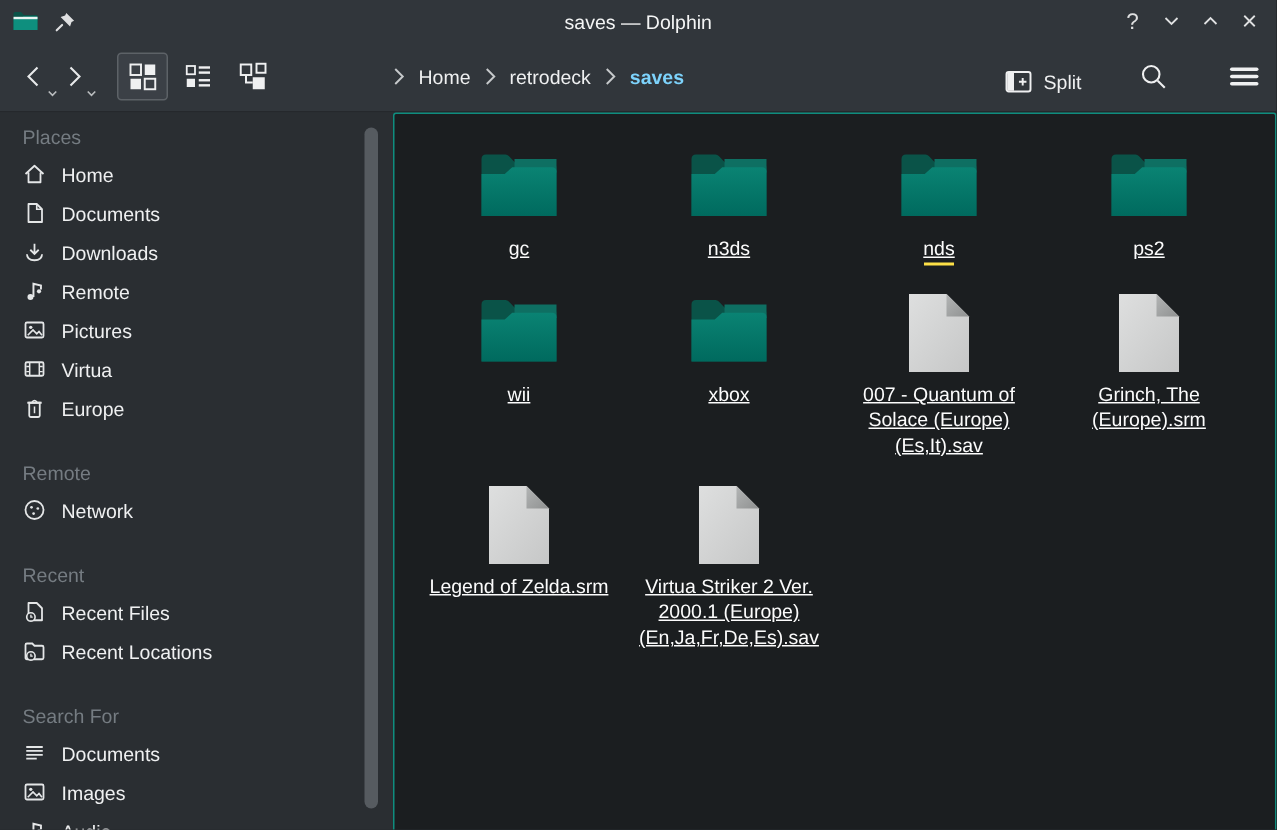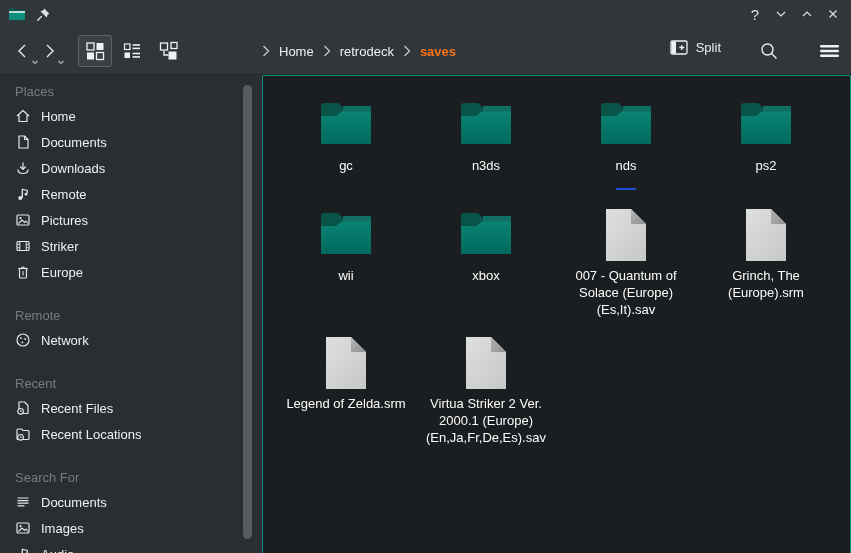--- a/index.html
+++ b/index.html
@@ -34,22 +34,22 @@
   }
   .nav-btn { position:relative; width:26px; height:30px; display:flex; align-items:center; justify-content:center; }
   .nav-btn .caret { position:absolute; right:-3px; bottom:1px; }
   .viewmodes { display:flex; align-items:center; gap:3px; margin-left:16px; }
   .vm-btn { width:34px; height:32px; display:flex; align-items:center; justify-content:center; border-radius:3px; }
   .vm-btn.selected { background:#3b4046; border:1px solid #5d6267; }
   .breadcrumb {
     position:absolute; left:262px; top:0; bottom:0; display:flex; align-items:center; gap:9px;
   }
   .crumb { color:#eff0f1; cursor:default; }
-  .crumb.current { font-weight:bold; color:#f97316; }
-  .toolbar-right { margin-left:auto; display:flex; align-items:flex-start; gap:36px; }
+  .crumb.current { font-weight:bold; color:#7dd3fc; }
+  .toolbar-right { margin-left:auto; display:flex; align-items:flex-end; gap:36px; }
   .split-btn { display:flex; align-items:center; gap:7px; color:#eff0f1; }
   .icon-btn { display:flex; align-items:center; justify-content:center; width:24px; height:24px; }
 
   
   .content { flex:1; display:flex; position:relative; background:#2a2e32; }
 
   
   .sidebar { width:262px; flex:0 0 262px; padding:6px 18px 0 0; position:relative; background:#2a2e32; }
   .side-header {
     height:22px; line-height:22px; padding-left:15px; color:#757c82; font-size:13px;
@@ -66,28 +66,28 @@
   }
 
   
   .mainview {
     flex:1; margin:0 0 1px 0; background:#1b1e20; border:1px solid #0f8d7e; border-radius:2px;
     padding:16px 0 0 13px; overflow:hidden;
   }
   .grid { display:grid; grid-template-columns:repeat(4,140px); }
   .cell {
     display:flex; flex-direction:column; align-items:center;
-    padding-top:5px; padding-bottom:12px; cursor:default;
+    padding-top:5px; padding-bottom:12px; cursor:default;text-decoration:underline;
   }
   .cell .iconbox { width:56px; height:56px; display:flex; align-items:center; justify-content:center; }
   .cell .label {
     margin-top:4px; max-width:132px; text-align:center; line-height:17px; color:#fcfcfc;
     overflow-wrap:break-word;
   }
-  .cell .label.underlined { border-bottom:2px solid #1d4ed8; padding-bottom:14px; }
+  .cell .label.underlined { border-bottom:2px solid #fde047; padding-bottom:1px; }
 </style>
 </head>
 <body>
 
 <svg width="0" height="0" style="position:absolute" aria-hidden="true">
   <defs>
     <linearGradient id="folderGrad" x1="0" y1="0" x2="0" y2="1">
       <stop offset="0" stop-color="#0a8373"></stop>
         <stop offset="1" stop-color="#006a5e"></stop>
     </linearGradient>
@@ -118,20 +118,21 @@
   <div class="titlebar">
     <svg class="appicon" viewBox="0 0 18 16">
       <path d="M1 14 V3 q0-1 1-1 h4 l2 2 h8 q1 0 1 1 v9 z" fill="#0a5348"></path>
       <path d="M1 14 V6.5 h5 l1.5-1.5 H17 V14 z" fill="#0e8f7e"></path>
       <rect x="1" y="5.2" width="16" height="1.6" fill="#e8f4f2"></rect>
     </svg>
     <svg class="pin" viewBox="0 0 15 15">
       <path d="M8.2 1.6 l5.2 5.2 -1.7 0.8 -1 3 -6.3-6.3 3-1 z" fill="#dfe0e1"></path>
       <path d="M5.4 9.6 L1.8 13.2" stroke="#dfe0e1" stroke-width="1.4" stroke-linecap="round"></path>
     </svg>
+    <div class="titlebar-title">saves — Dolphin</div>
     <div class="titlebar-controls">
       <div class="tb-btn">
           <span class="help-glyph">?</span>
         </div>
       <div class="tb-btn">
         <svg width="14" height="14" viewBox="0 0 14 14">
             <polyline points="3,5 7,9 11,5" fill="none" stroke="#dfe0e1" stroke-width="1.2"></polyline>
           </svg>
       </div>
       <div class="tb-btn">
@@ -287,21 +288,21 @@
         <span class="si-label">Pictures</span>
       </div>
       <div class="side-item">
         <span class="si-icon">
             <svg width="16" height="16" viewBox="0 0 16 16">
               <rect x="2" y="3.5" width="12" height="9" rx="1" fill="none" stroke="#e4e6e7" stroke-width="1.2"></rect>
               <path d="M4.8 4 V12.5 M11.2 4 V12.5" stroke="#e4e6e7" stroke-width="1"></path>
               <path d="M2.5 6.3 h2 M2.5 9.7 h2 M11.5 6.3 h2 M11.5 9.7 h2" stroke="#e4e6e7" stroke-width="0.9"></path>
             </svg>
           </span>
-        <span class="si-label">Striker</span>
+        <span class="si-label">Virtua</span>
       </div>
       <div class="side-item">
         <span class="si-icon">
             <svg width="16" height="16" viewBox="0 0 16 16">
               <path d="M4.5 4.5 h7 V13 a1 1 0 0 1 -1 1 h-5 a1 1 0 0 1 -1 -1 z" fill="none" stroke="#e4e6e7" stroke-width="1.2"></path>
               <path d="M3.2 4.5 h9.6" stroke="#e4e6e7" stroke-width="1.2"></path>
               <path d="M6.4 4.2 q1.6-2.4 3.2 0" fill="none" stroke="#e4e6e7" stroke-width="1.1"></path>
               <path d="M8 7 v4.5" stroke="#e4e6e7" stroke-width="1"></path>
             </svg>
           </span>

